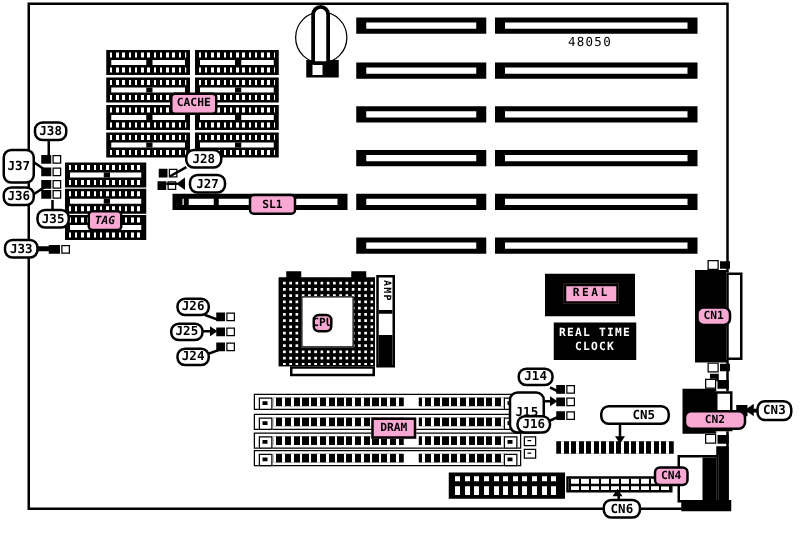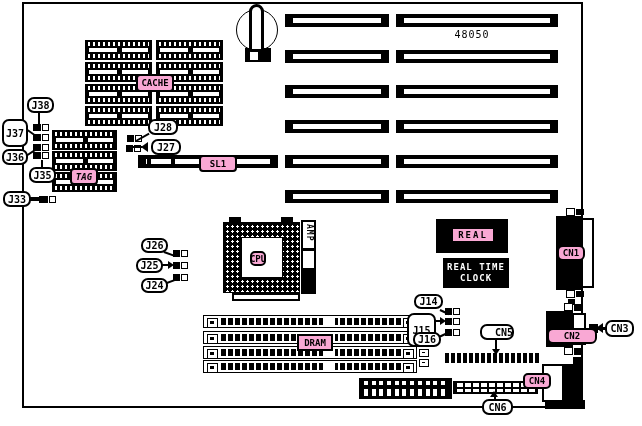--- a/index.html
+++ b/index.html
@@ -200,21 +200,21 @@
   <div class="abs co" style="left:29px;top:167px;width:27px;height:16px;">J35</div>
   <div class="abs co" style="left:3px;top:191px;width:28px;height:16px;">J33</div>
   <div class="abs co" style="left:148px;top:119px;width:30px;height:16px;">J28</div>
   <div class="abs co" style="left:151px;top:139px;width:30px;height:16px;">J27</div>
   <div class="abs co" style="left:141px;top:238px;width:27px;height:15px;">J26</div>
   <div class="abs co" style="left:136px;top:258px;width:27px;height:15px;">J25</div>
   <div class="abs co" style="left:141px;top:278px;width:27px;height:15px;">J24</div>
   <div class="abs co" style="left:414px;top:294px;width:29px;height:15px;">J14</div>
   <div class="abs co" style="left:407px;top:313px;width:29px;height:34px;">J15</div>
   <div class="abs co" style="left:413px;top:332px;width:28px;height:15px;">J16</div>
-  <div class="abs co" style="left:480px;top:324px;width:34px;height:16px;padding-left:14px;">CN5</div>
+  <div class="abs co" style="left:480px;top:324px;width:56px;height:16px;padding-left:14px;">CN5</div>
   <div class="abs co" style="left:605px;top:320px;width:29px;height:17px;">CN3</div>
   <div class="abs co" style="left:482px;top:399px;width:31px;height:16px;">CN6</div>
 
   <div class="abs blk" style="left:229px;top:217px;width:12px;height:6px;"></div>
   <div class="abs blk" style="left:281px;top:217px;width:12px;height:6px;"></div>
   <div class="abs pingrid" style="left:223px;top:222px;width:77px;height:71px;"></div>
   <div class="abs" style="left:241px;top:237px;width:42px;height:41px;background:#fff;border:1px solid #000;"></div>
   <div class="abs lb" style="left:250px;top:251px;width:16px;height:15px;border-radius:5px;">CPU</div>
   <div class="abs wht" style="left:232px;top:293px;width:68px;height:8px;"></div>
 

